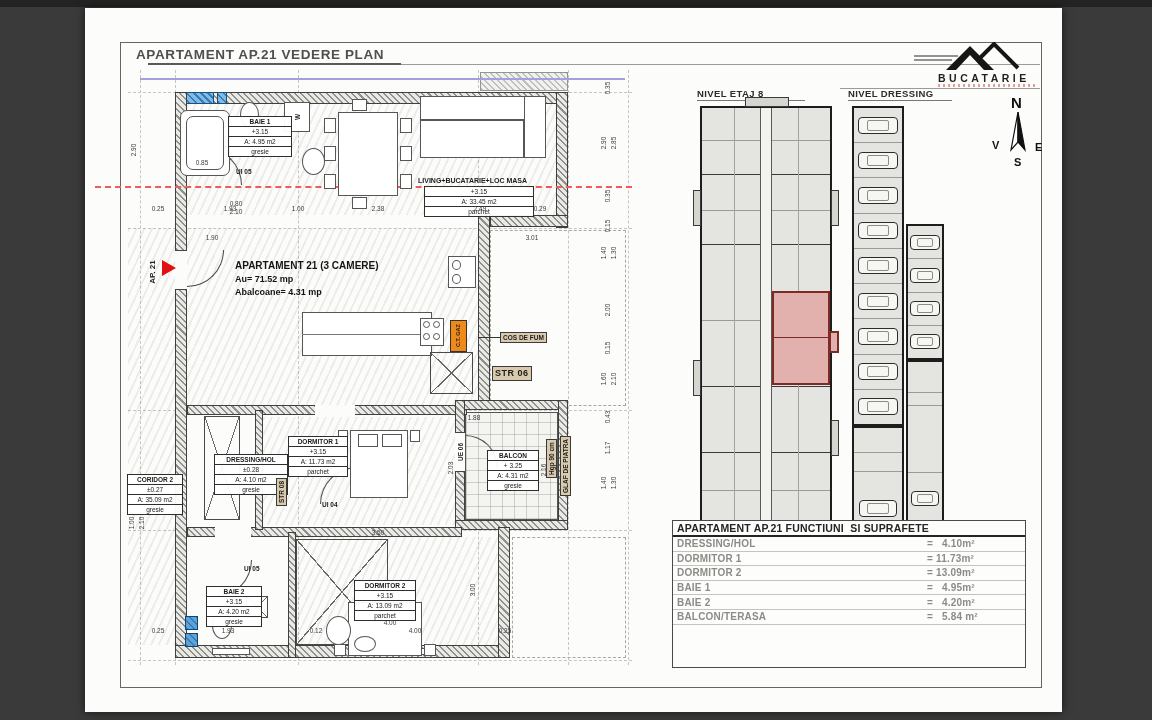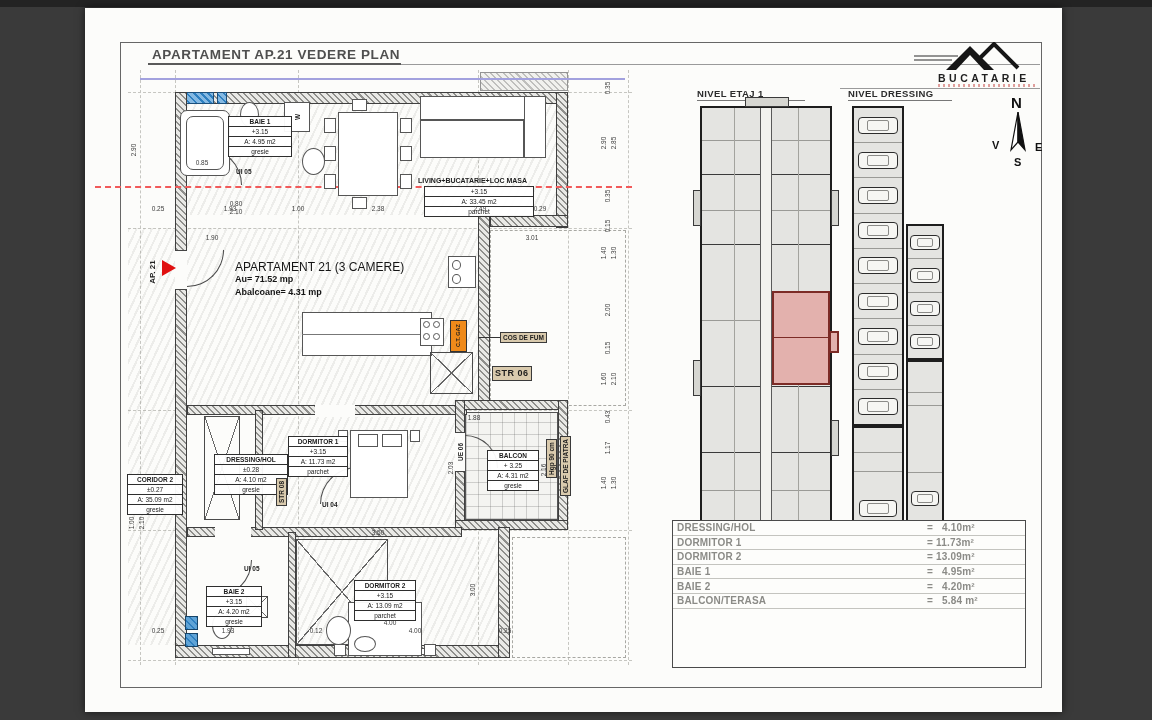--- a/index.html
+++ b/index.html
@@ -41,21 +41,21 @@
   .tag>div{border-bottom:1px solid #2e2e2e;padding:0 2px;white-space:nowrap;}
   .tag>div:last-child{border-bottom:none;}
   .tag .b{font-weight:700;}
   .dim{position:absolute;font-size:6.5px;color:#3c3c3c;white-space:nowrap;transform:translate(-50%,-50%);}
   .dim.v{transform:translate(-50%,-50%) rotate(-90deg);}
   .lab{position:absolute;font-size:6.5px;font-weight:700;color:#202020;white-space:nowrap;}
   .lab.v{transform:translate(-50%,-50%) rotate(-90deg);}
   .tan{background:#d9caad;border:1px solid #3a3a3a;padding:0 2px;font-size:6.5px;font-weight:700;color:#1c1c1c;line-height:9px;white-space:nowrap;box-sizing:border-box;}
   .tan.big{font-size:9px;line-height:13px;letter-spacing:.5px;}
   .orange{background:#ef8a1a;border:1px solid #333;color:#1c1c1c;font-size:5.5px;font-weight:700;text-align:center;line-height:6px;}
-  .info1{font-size:12px;font-weight:400;color:#141414;}
+  .info1{font-size:10px;font-weight:700;color:#141414;}
   .info2{font-size:9px;font-weight:700;color:#141414;}
   .tri{width:0;height:0;border-top:8px solid transparent;border-bottom:8px solid transparent;border-left:14px solid #e01010;}
   
   .mp-label{font-size:9.5px;font-weight:700;color:#2c2c2c;letter-spacing:.4px;border-bottom:1px solid #777;padding-bottom:1px;}
   .mp{border:2px solid #1d1d1d;background:#e4e4e1;box-sizing:border-box;}
   .mp-h{height:0;border-top:1.5px solid #3a3a3a;}
   .mp-h.lt{border-top:1px solid #9a9a96;}
   .mp-v{width:0;border-left:1px solid #a3a39e;}
   .corr{background:#f2f2ee;border-left:1px solid #5a5a5a;border-right:1px solid #5a5a5a;box-sizing:border-box;}
   .hl{background:#e3b1ad;border:2px solid #7c2b26;box-sizing:border-box;}
@@ -78,21 +78,21 @@
   #logo-tag{height:3px;background:repeating-linear-gradient(90deg,#c9534f 0 2px,transparent 2px 5px);opacity:.55;}
 </style>
 </head>
 <body>
 
 <div id="stage">
   <div class="abs" id="topbar"></div>
   <div class="abs" id="sheet"></div>
   <div class="abs" id="frame"></div>
 
-  <div class="abs title" style="left:152px;top:47px;">APARTAMENT AP.21 VEDERE PLAN</div>
+  <div class="abs title" style="left:136px;top:47px;">APARTAMENT AP.21 VEDERE PLAN</div>
   <div class="abs tline" style="left:148px;top:63px;width:253px;"></div>
   <div class="abs thin" style="left:401px;top:64px;width:639px;"></div>
 
   <div class="abs guide-v" style="left:140px;top:70px;height:595px;"></div>
   <div class="abs guide-v" style="left:175px;top:70px;height:595px;"></div>
   <div class="abs guide-v" style="left:298px;top:70px;height:595px;"></div>
   <div class="abs guide-v" style="left:478px;top:70px;height:595px;"></div>
   <div class="abs guide-v" style="left:568px;top:70px;height:595px;"></div>
   <div class="abs guide-v" style="left:628px;top:70px;height:595px;"></div>
   <div class="abs guide-h" style="left:128px;top:92px;width:504px;"></div>
@@ -309,21 +309,21 @@
   <span class="dim" style="left:236px;top:203px;">0.80</span>
   <span class="dim" style="left:236px;top:211px;">2.10</span>
   <span class="dim" style="left:378px;top:532px;">3.50</span>
   <span class="dim v" style="left:450px;top:468px;">2.03</span>
   <span class="dim" style="left:474px;top:417px;">1.88</span>
   <span class="dim v" style="left:543px;top:470px;">2.16</span>
   <span class="dim" style="left:390px;top:622px;">4.00</span>
   <span class="dim v" style="left:472px;top:590px;">3.00</span>
   <span class="dim" style="left:202px;top:162px;">0.85</span>
 
-  <div class="abs mp-label" style="left:697px;top:88px;width:108px;">NIVEL ETAJ 1</div>
+  <div class="abs mp-label" style="left:697px;top:88px;width:108px;">NIVEL ETAJ 8</div>
   <div class="abs mp" style="left:700px;top:106px;width:132px;height:416px;"></div>
   <div class="abs mp-h lt" style="left:702px;top:140px;width:128px;"></div>
   <div class="abs mp-h" style="left:702px;top:174px;width:128px;"></div>
   <div class="abs mp-h lt" style="left:702px;top:210px;width:128px;"></div>
   <div class="abs mp-h" style="left:702px;top:244px;width:128px;"></div>
   <div class="abs mp-h lt" style="left:702px;top:320px;width:128px;"></div>
   <div class="abs mp-h" style="left:702px;top:386px;width:128px;"></div>
   <div class="abs mp-h" style="left:702px;top:452px;width:128px;"></div>
   <div class="abs mp-h lt" style="left:702px;top:490px;width:128px;"></div>
   <div class="abs mp-v" style="left:734px;top:108px;height:412px;"></div>
@@ -409,20 +409,21 @@
     <path d="M2 14 H46" stroke="#2a2a2a" stroke-width="1"></path>
     <path d="M2 18 H40" stroke="#2a2a2a" stroke-width="1"></path>
     <polygon points="34,28 58,4 82,28 72,28 58,13 44,28" fill="#161616"></polygon>
     <path d="M68 16 L82 2 L106 26" stroke="#161616" stroke-width="4" fill="none"></path>
   </svg>
   <div class="abs" id="logo-name" style="left:938px;top:72px;">BUCATARIE</div>
   <div class="abs" id="logo-tag" style="left:938px;top:84px;width:100px;"></div>
   <div class="abs thin" style="left:840px;top:88px;width:200px;"></div>
 
   <div class="abs" id="surf" style="left:672px;top:520px;width:354px;height:148px;">
+    <div id="surf-title">APARTAMENT AP.21 FUNCTIUNI  SI SUPRAFETE</div>
     <div class="srow">
       <span>DRESSING/HOL</span>
       <span class="val">=   4.10m²</span>
     </div>
     <div class="srow">
       <span>DORMITOR 1</span>
       <span class="val">= 11.73m²</span>
     </div>
     <div class="srow">
       <span>DORMITOR 2</span>

